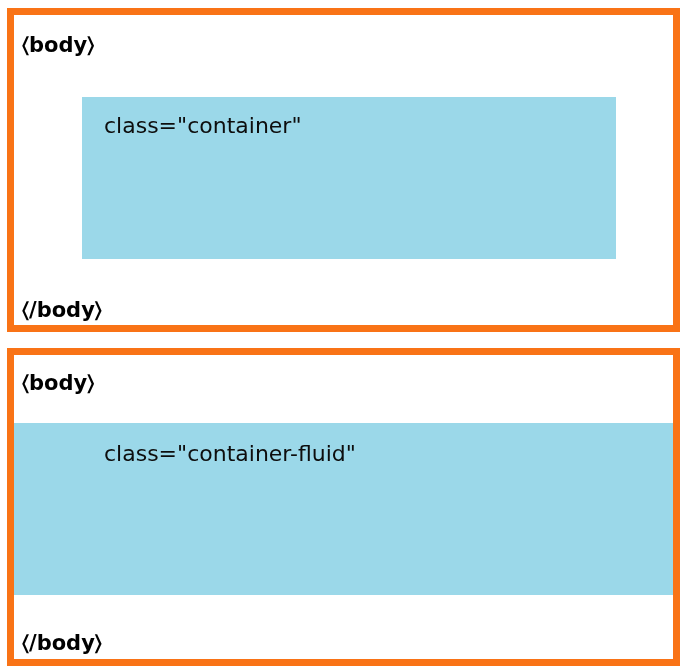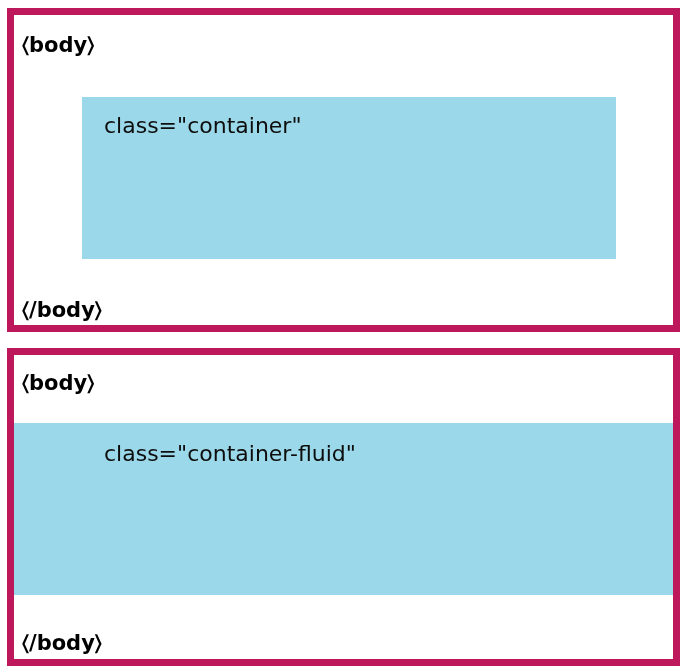--- a/index.html
+++ b/index.html
@@ -20,21 +20,21 @@
     width: 690px;
     height: 672px;
     background: #ffffff;
   }
 
   
   .body-panel {
     position: absolute;
     box-sizing: border-box;
     background: #ffffff;
-    border: 7px solid #be185d;
+    border: 7px solid #f97316;
     overflow: hidden;
   }
 
   .panel-container {
     left: 7px;
     top: 8px;
     width: 673px;
     height: 324px;
   }
 

